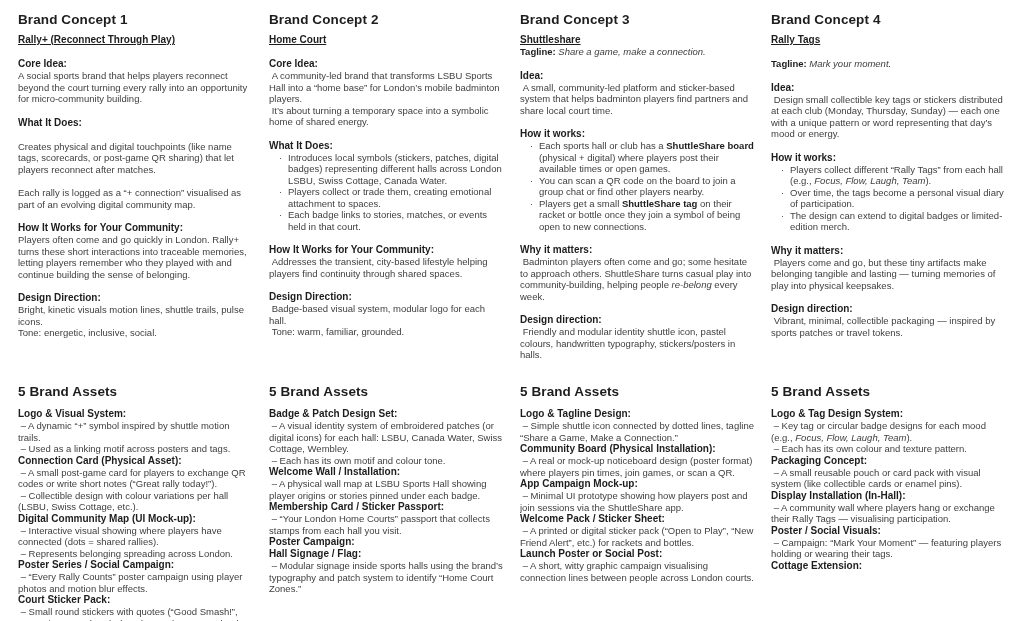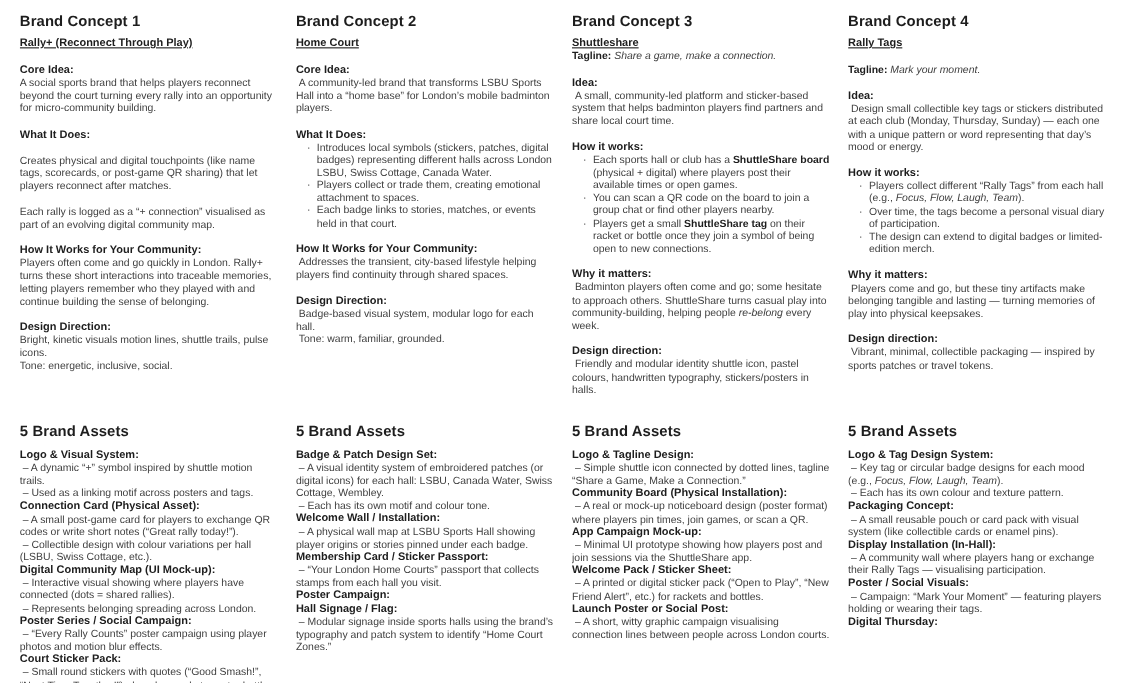--- a/index.html
+++ b/index.html
@@ -81,20 +81,21 @@
           <div class="p"> – Small round stickers with quotes (“Good Smash!”, “Next Time Together!”) placed on rackets, water bottles, or hall walls.</div>
         </section>
       </div>
       <div class="column">
         <section class="concept">
           <div class="title">Brand Concept 2</div>
           <div class="sub">Home Court</div>
           <div class="gap"></div>
           <div class="h">Core Idea:</div>
           <div class="p"> A community-led brand that transforms LSBU Sports Hall into a “home base” for London’s mobile badminton players.</div>
+          <div class="p"> It’s about turning a temporary space into a symbolic home of shared energy.</div>
           <div class="gap"></div>
           <div class="h">What It Does:</div>
           <div class="ul">
             <div class="li">
               <span class="marker">·</span>
               <span class="litext">Introduces local symbols (stickers, patches, digital badges) representing different halls across London LSBU, Swiss Cottage, Canada Water.</span>
             </div>
             <div class="li">
               <span class="marker">·</span>
               <span class="litext">Players collect or trade them, creating emotional attachment to spaces.</span>
@@ -207,17 +208,17 @@
           <div class="title">5 Brand Assets</div>
           <div class="h">Logo &amp; Tag Design System:</div>
           <div class="p"><span> – Key tag or circular badge designs for each mood (e.g., </span><span class="i">Focus, Flow, Laugh, Team</span><span>).</span></div>
           <div class="p"> – Each has its own colour and texture pattern.</div>
           <div class="h">Packaging Concept:</div>
           <div class="p"> – A small reusable pouch or card pack with visual system (like collectible cards or enamel pins).</div>
           <div class="h">Display Installation (In-Hall):</div>
           <div class="p"> – A community wall where players hang or exchange their Rally Tags — visualising participation.</div>
           <div class="h">Poster / Social Visuals:</div>
           <div class="p"> – Campaign: “Mark Your Moment” — featuring players holding or wearing their tags.</div>
-          <div class="h">Digital Thursday:</div>
+          <div class="h">Cottage Extension:</div>
         </section>
       </div>
     </div>
 </div>
 
 </body></html>

